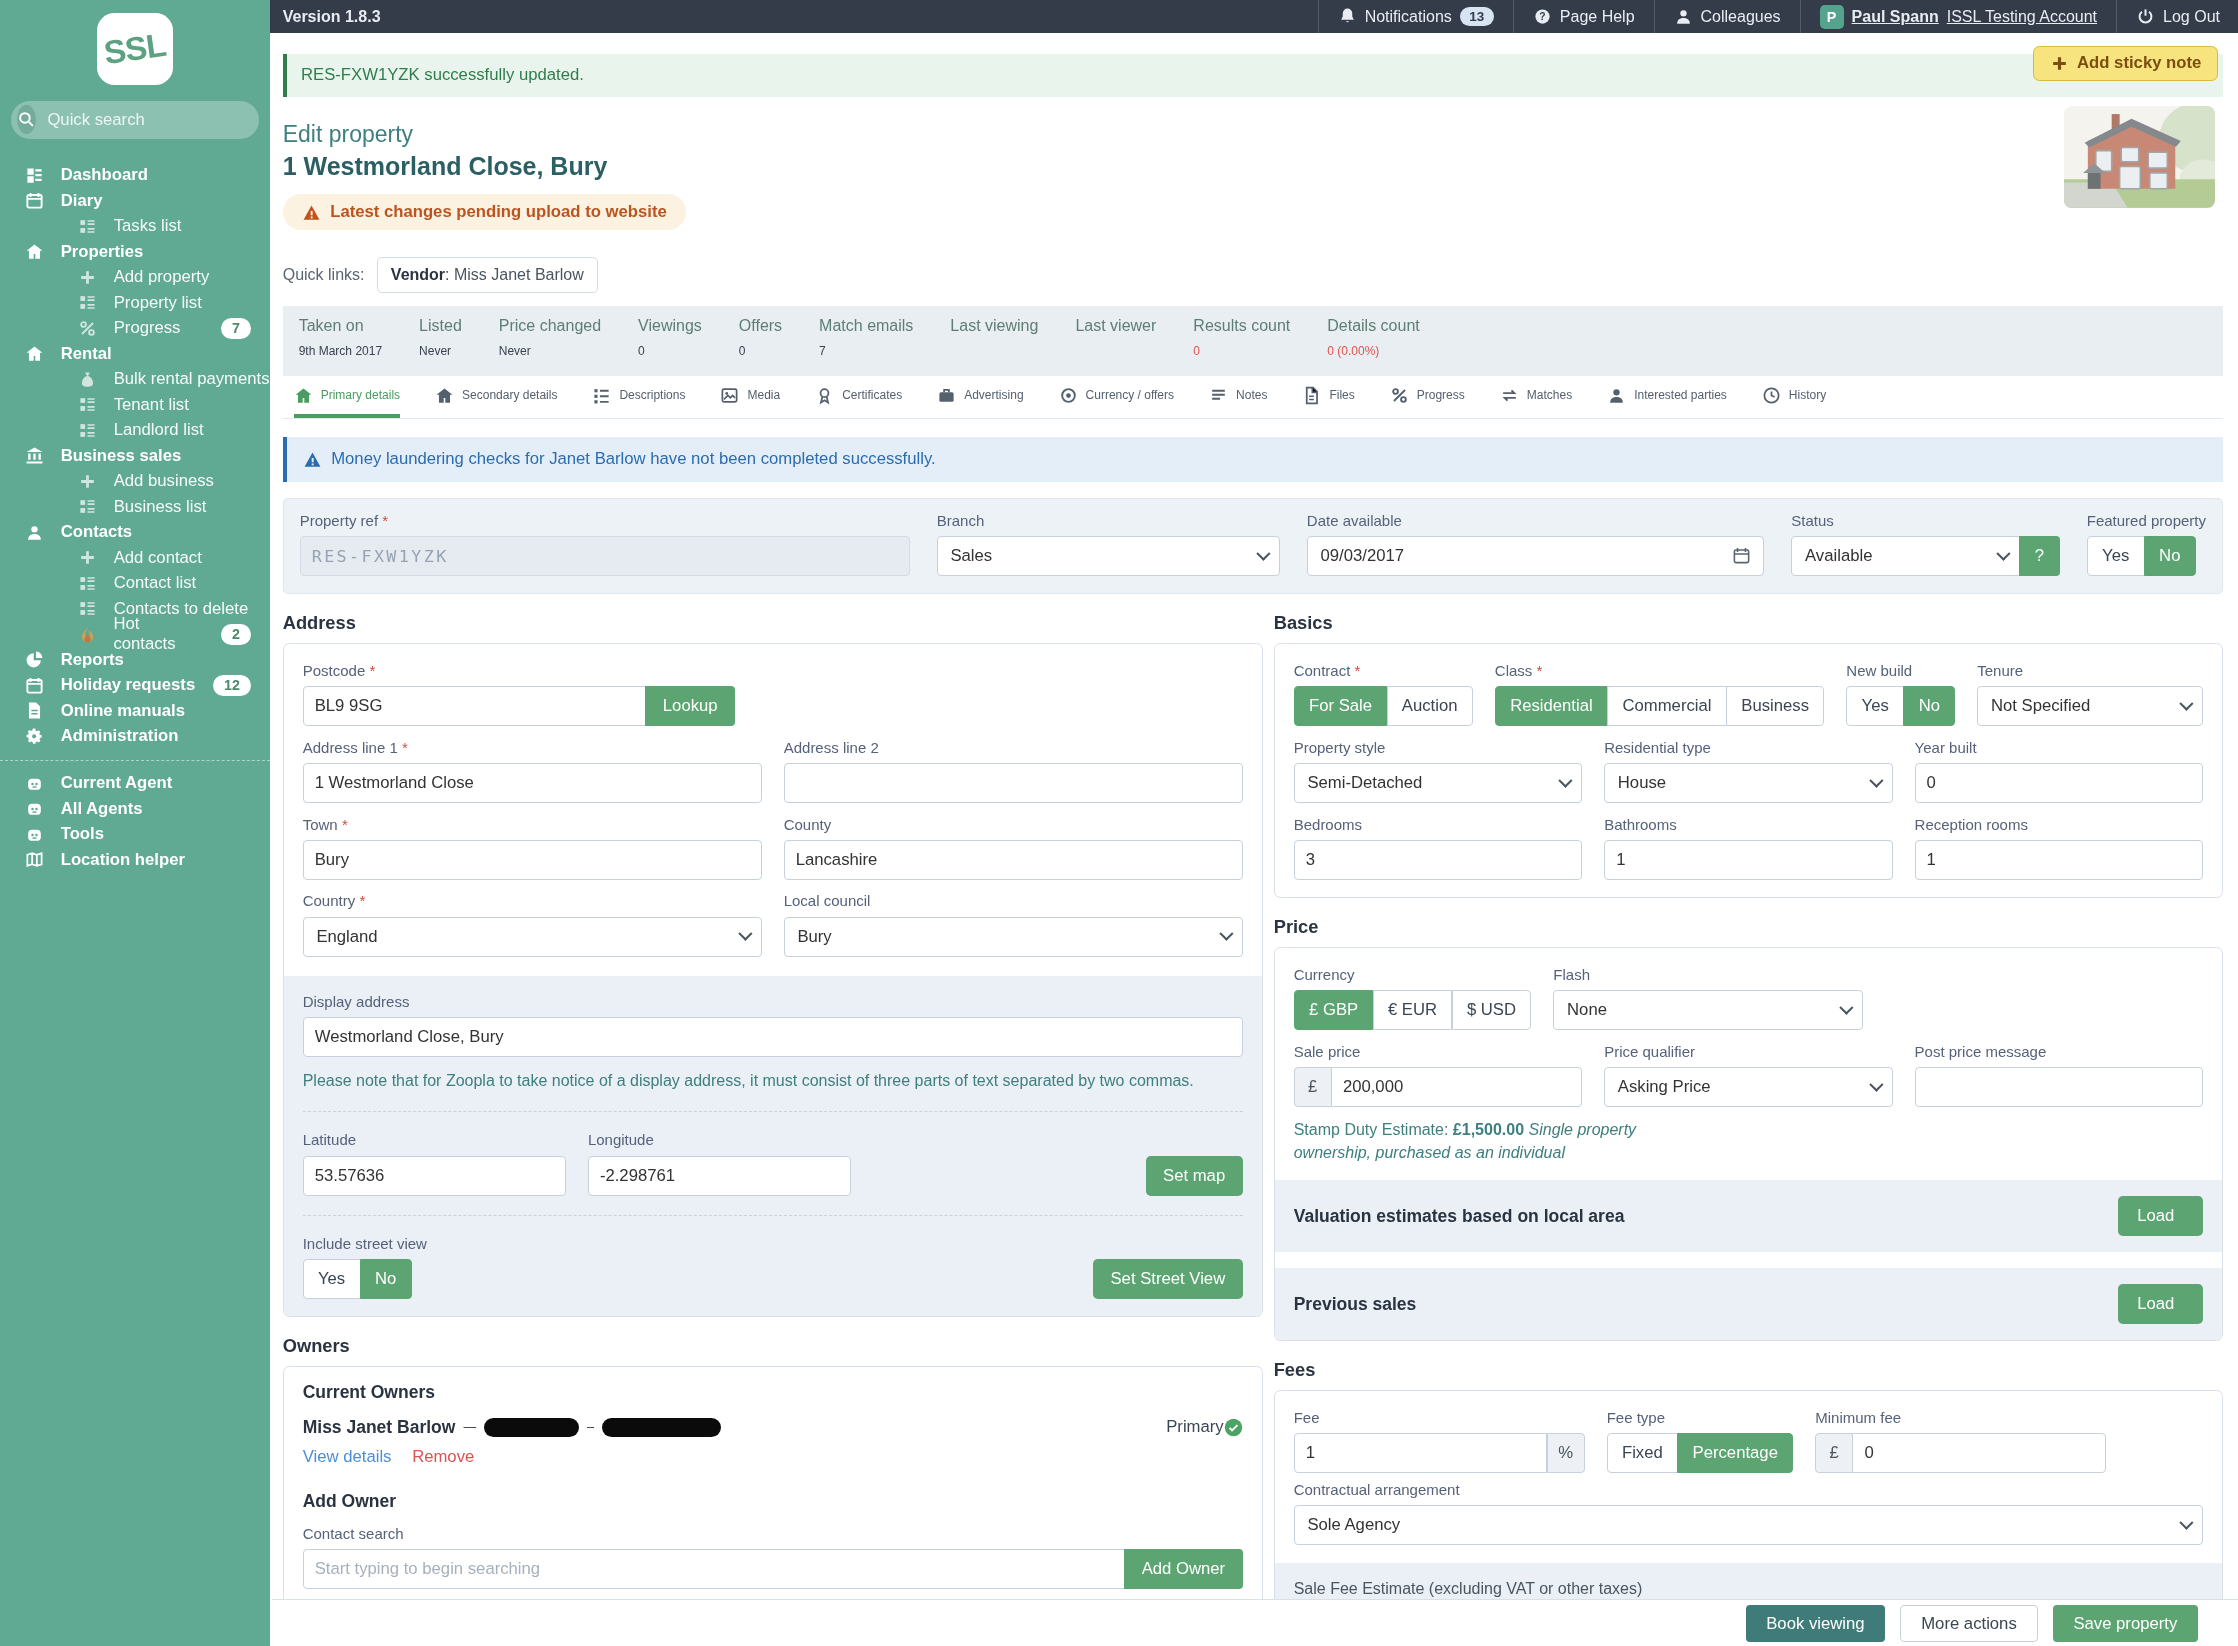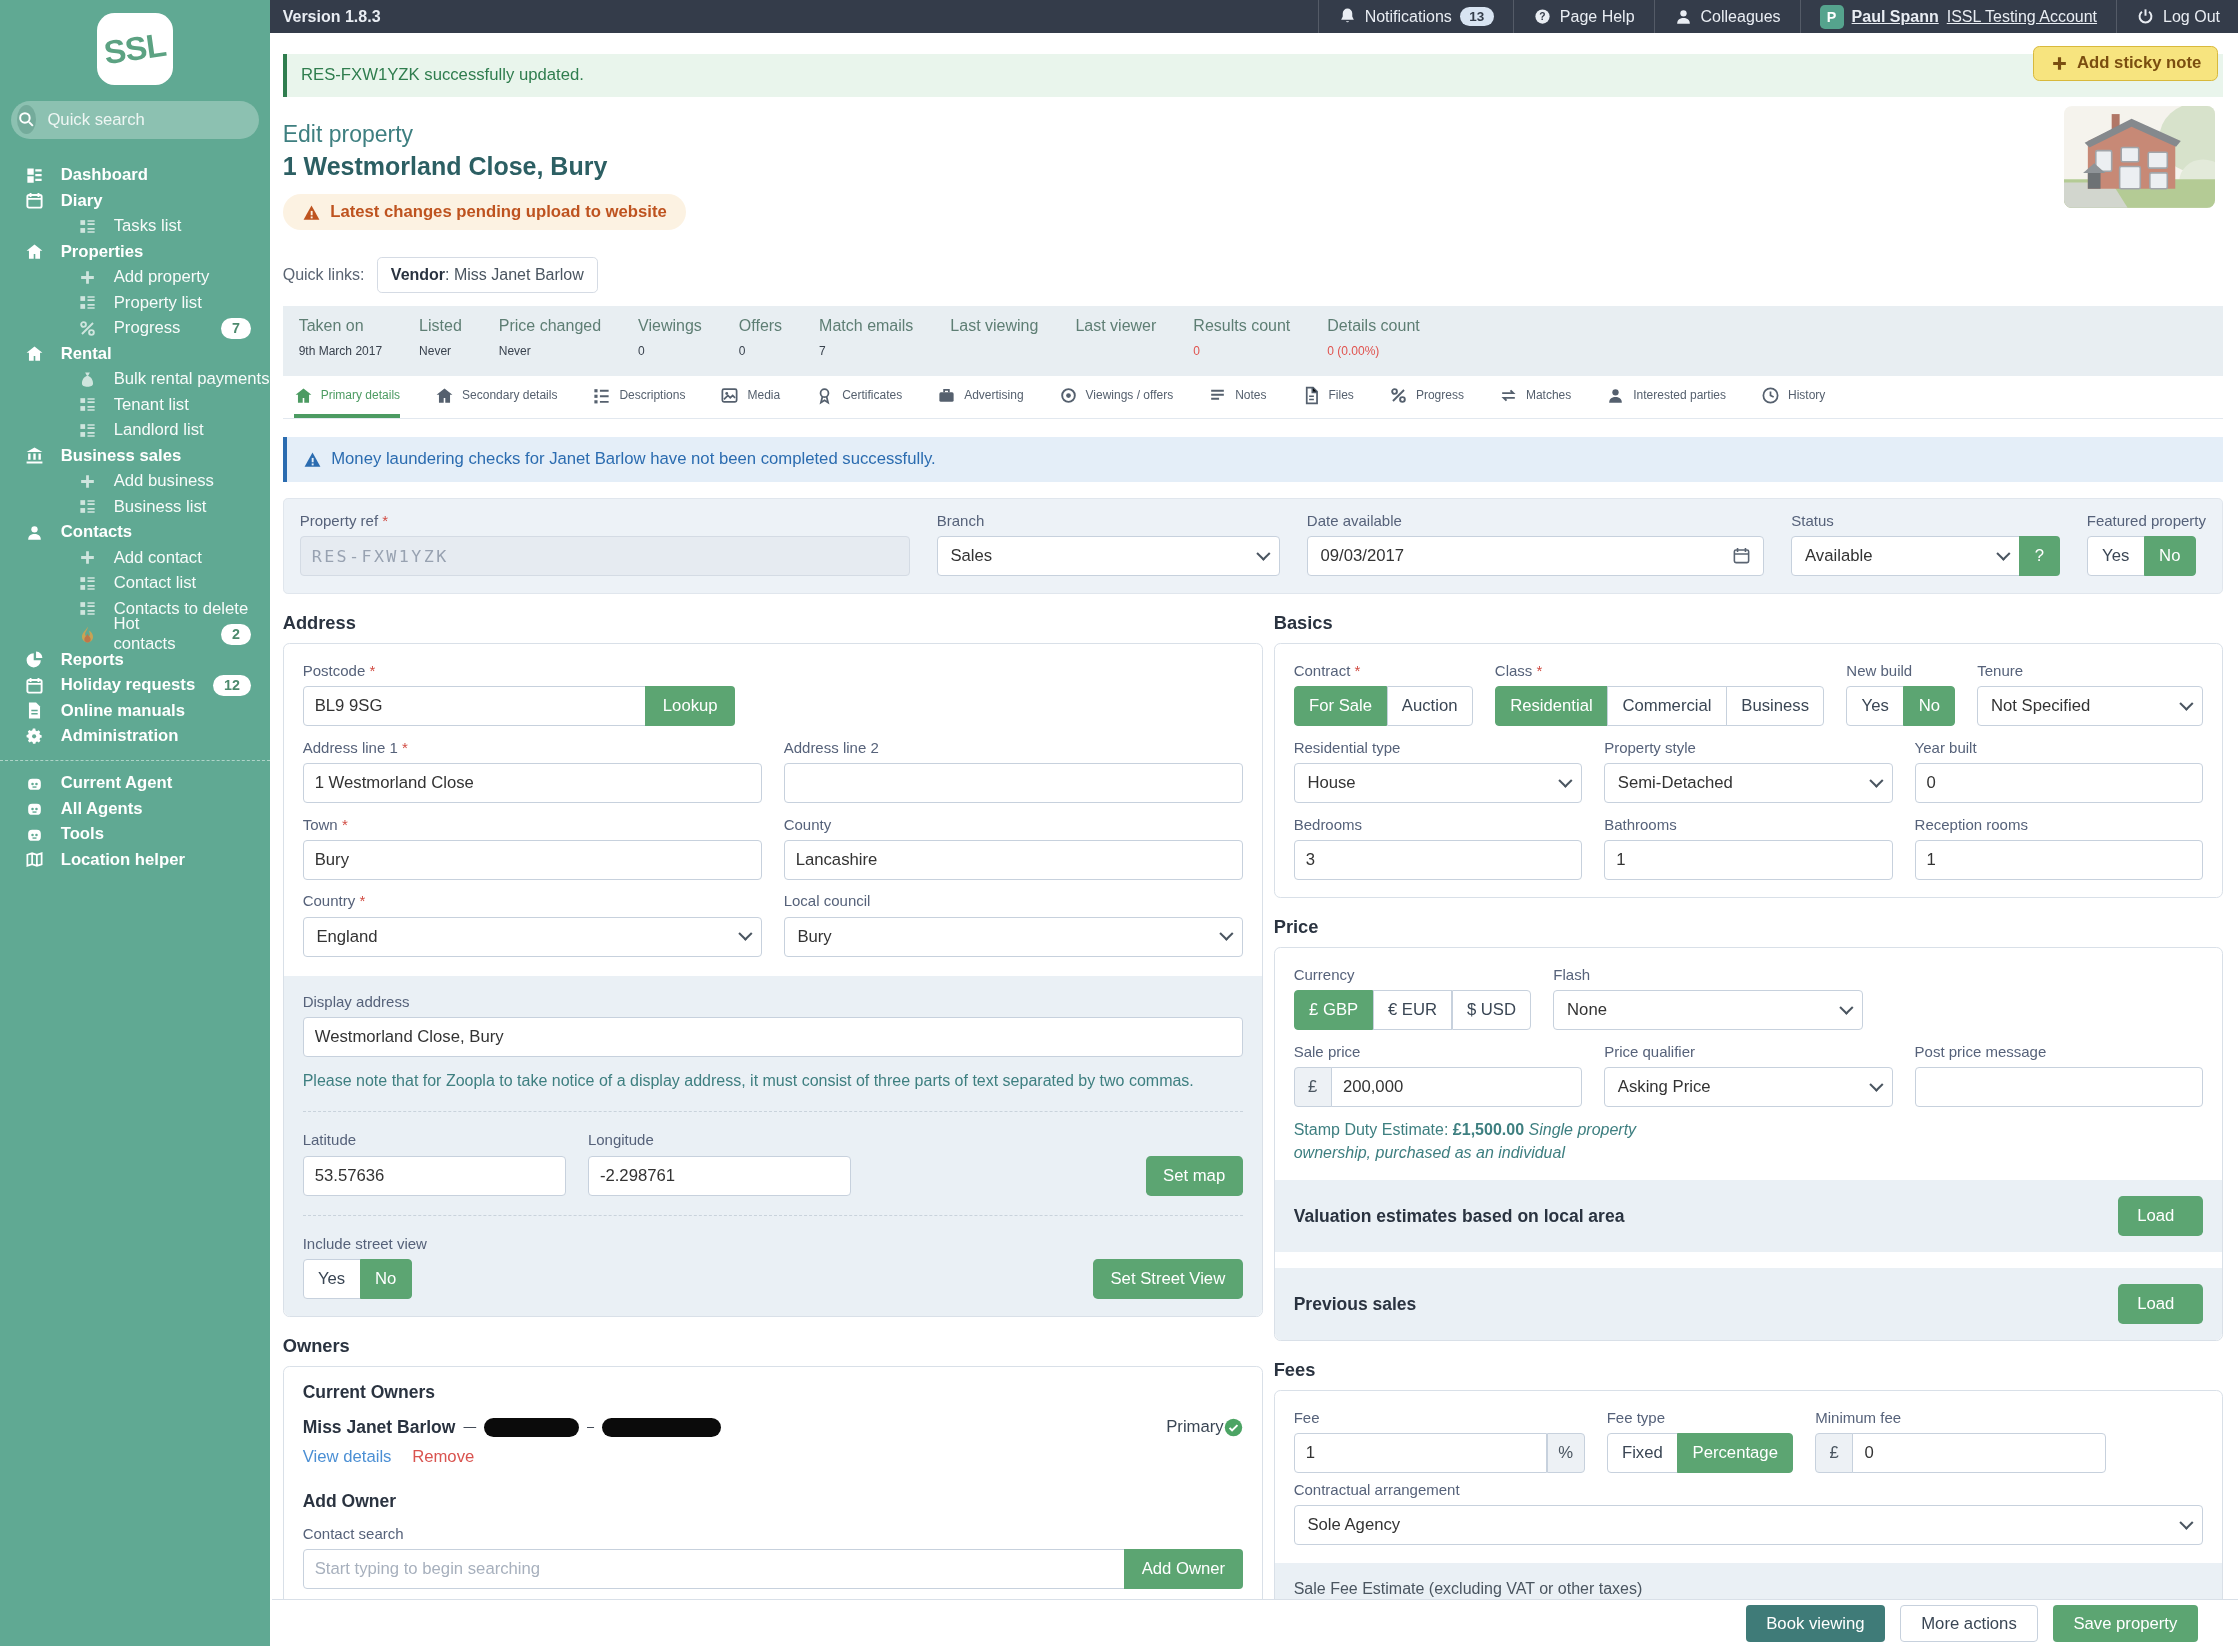--- a/index.html
+++ b/index.html
@@ -591,21 +591,21 @@
           </span>
           <span>Advertising</span>
         </div>
       <div class="tab">
           <span>
             <svg class="svgi" viewBox="0 0 24 24" width="17.5" height="17.5">
               <circle cx="12" cy="12" r="8" fill="none" stroke="currentColor" stroke-width="2.4"></circle>
               <circle cx="12" cy="12" r="3" fill="currentColor"></circle>
             </svg>
           </span>
-          <span>Viewings / offers</span>
+          <span>Currency / offers</span>
         </div>
       <div class="tab">
           <span>
             <svg class="svgi" viewBox="0 0 24 24" width="17.5" height="17.5">
               <path d="M4 6h16M4 11h16M4 16h10" stroke="currentColor" stroke-width="2.6"></path>
             </svg>
           </span>
           <span>Notes</span>
         </div>
       <div class="tab">
@@ -865,30 +865,30 @@
             <div style="flex:1">
               <label class="lb1">Tenure</label>
               <div class="select">
                   <span>Not Specified</span>
                   <span class="chev"></span>
                 </div>
             </div>
           </div>
           <div class="frow">
             <div class="f1">
+              <label class="lb1">Property style</label>
+              <div class="select">
+                  <span>Semi-Detached</span>
+                  <span class="chev"></span>
+                </div>
+            </div>
+            <div class="f1">
               <label class="lb1">Residential type</label>
               <div class="select">
                   <span>House</span>
-                  <span class="chev"></span>
-                </div>
-            </div>
-            <div class="f1">
-              <label class="lb1">Property style</label>
-              <div class="select">
-                  <span>Semi-Detached</span>
                   <span class="chev"></span>
                 </div>
             </div>
             <div class="f1">
               <label class="lb1">Year built</label>
               <input class="inp" value="0" style="">
             </div>
           </div>
           <div class="frow">
             <div class="f1">

